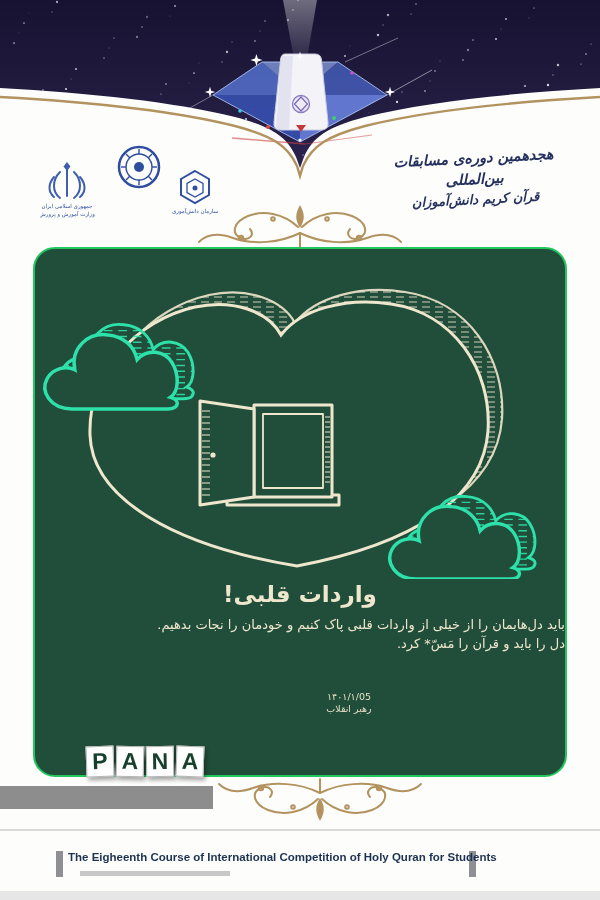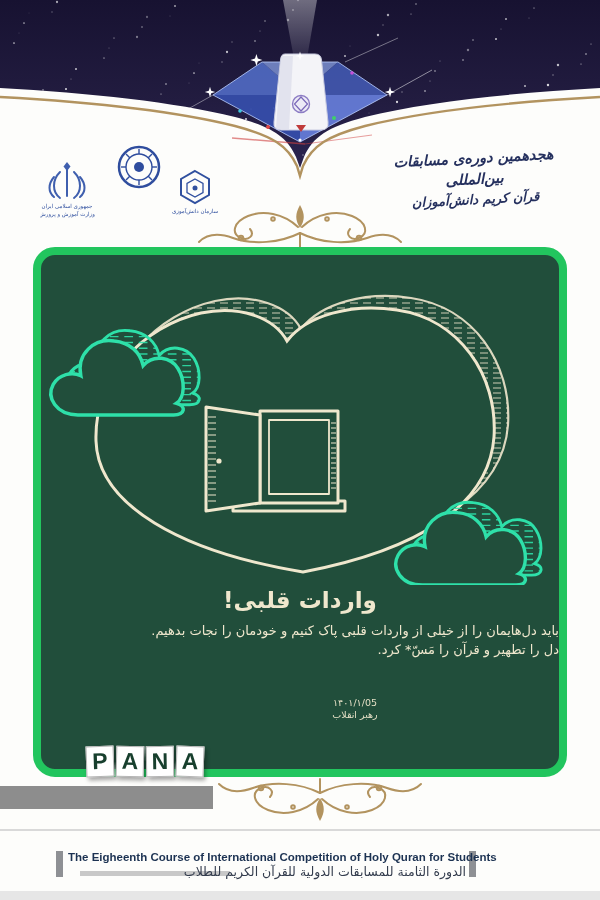--- a/index.html
+++ b/index.html
@@ -18,21 +18,21 @@
     direction:rtl;transform:rotate(-3deg);}
   #calligraphy .l1{font-size:14.5px;font-weight:bold;font-style:italic;line-height:21px;}
   #calligraphy .l2{font-size:13px;font-weight:bold;font-style:italic;line-height:20px;}
 
   
   #ornament-top{left:195px;top:201px;}
   #ornament-bottom{left:215px;top:777px;transform:scaleY(-1);}
 
   
   #card{left:33px;top:247px;width:534px;height:530px;background:var(--green);
-    border:8px solid #22c55e;border-radius:22px;overflow:hidden;}
+    border:2px solid #22c55e;border-radius:22px;overflow:hidden;}
   #card-texts{position:absolute;left:0;top:0;width:100%;height:100%;color:var(--cream);
     direction:rtl;}
   #quote-heading{position:absolute;top:332px;left:0;width:100%;text-align:center;
     font-size:23px;font-weight:bold;letter-spacing:0;}
   #quote-body{position:absolute;top:366px;left:0;width:100%;text-align:right;
     font-size:13px;font-weight:500;line-height:19px;}
   #quote-meta{position:absolute;top:442px;left:254px;width:120px;text-align:center;
     font-size:9.5px;line-height:12px;opacity:.95;}
 
   
@@ -455,21 +455,21 @@
             <line x1="-6" y1="60" x2="125" y2="60" stroke="#2ee0a9" stroke-width="1" stroke-dasharray="6 4" opacity="0.9"></line>
           </g>
         <use href="#cloudPath" fill="#214e3b" stroke="#2ee0a9" stroke-width="2.4"></use>
       </g>
     </svg>
 
     <div id="card-texts">
       <div id="quote-heading">واردات قلبی!</div>
       <div id="quote-body">
         <div>باید دل‌هایمان را از خیلی از واردات قلبی پاک کنیم و خودمان را نجات بدهیم.</div>
-        <div>دل را تطهیر و قرآن را مَسّ* کرد.</div>
+        <div>دل را باید و قرآن را مَسّ* کرد.</div>
       </div>
       <div id="quote-meta">
         <div>۱۴۰۱/۱/05</div>
         <div>رهبر انقلاب</div>
       </div>
     </div>
   </div>
 
   <div id="pana" class="abs">
     <div class="pana-tile">P</div>
@@ -482,16 +482,15 @@
 
   <svg id="ornament-bottom" class="abs" width="210" height="48" viewBox="0 0 210 48">
     <use href="#flourish"></use>
   </svg>
 
   <div id="footer-rule-top" class="abs"></div>
   <div id="footer-bracket-left" class="abs footer-bracket"></div>
   <div id="footer-bracket-right" class="abs footer-bracket"></div>
   <div id="footer-en" class="abs">The Eigheenth Course of International Competition of Holy Quran for Students</div>
   <div id="footer-ar-rule" class="abs"></div>
-  <div id="footer-ar" class="abs">الدورة الثامنة للمسابقات الدولية للقرآن الكريم للطلاب</div>
   <div id="footer-strip-bottom" class="abs"></div>
 
 </div>
 
 </body></html>

